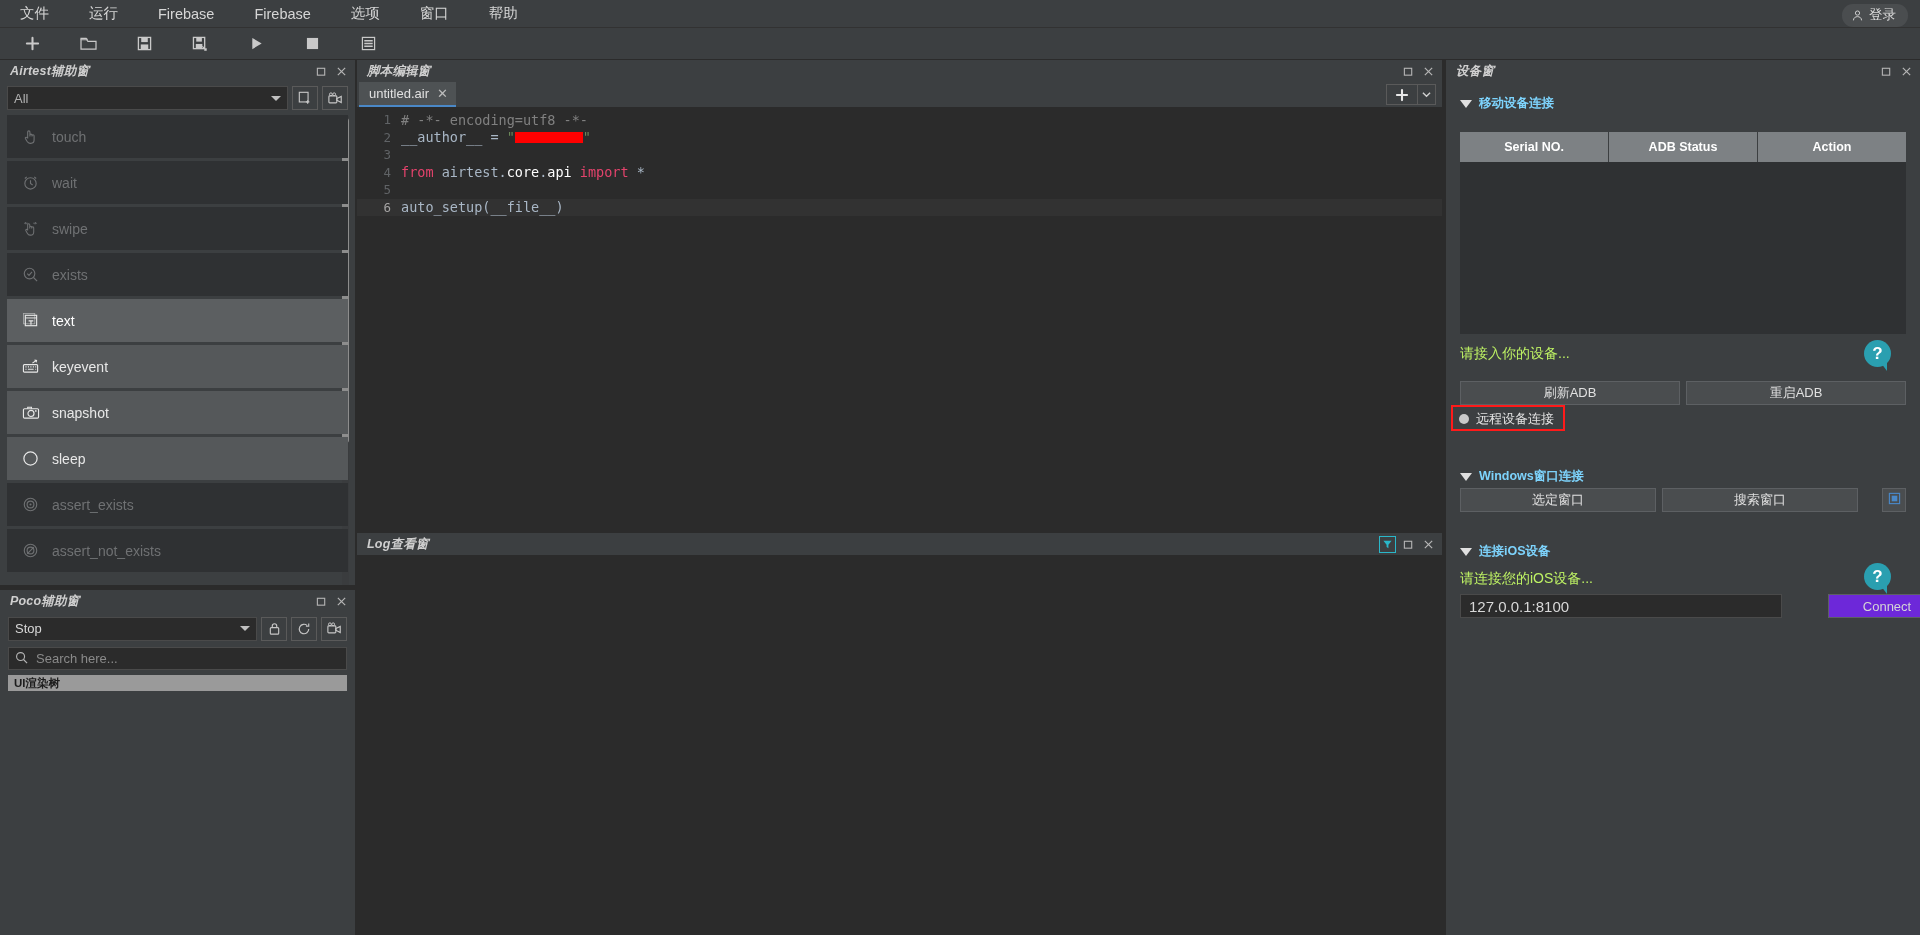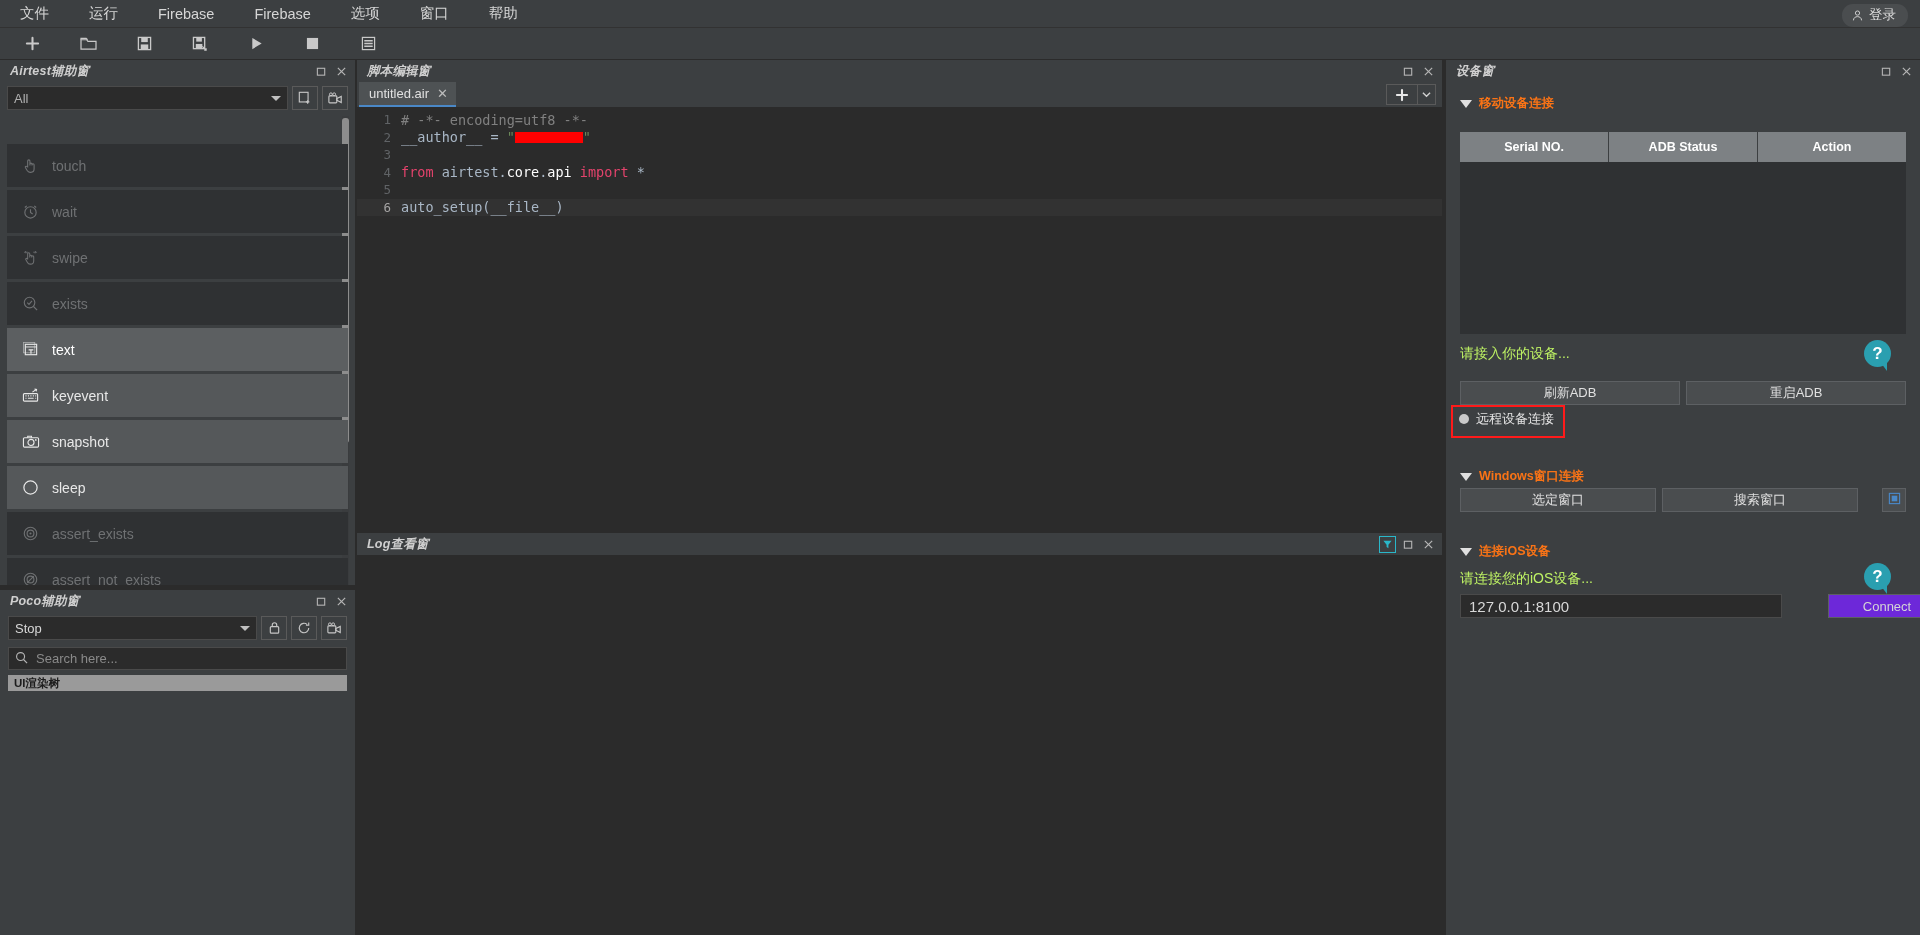--- a/index.html
+++ b/index.html
@@ -70,42 +70,41 @@
   .caret { width: 0; height: 0; border-left: 5px solid transparent; border-right: 5px solid transparent; border-top: 5px solid #c0c0c0; }
   .sq-btn {
     width: 26px; height: 24px; background: #3c3f41; border: 1px solid #5a5a5a;
     display: flex; align-items: center; justify-content: center;
   }
   .sq-btn svg { display: block; }
 
   .at-list {
     position: absolute; left: 7px; top: 55px; width: 341px; bottom: 0;
     overflow: hidden;
-    margin-top: 29px;
   }
   .act-item {
     height: 43px; margin-bottom: 3px; display: flex; align-items: center;
     padding-left: 14px; gap: 12px; font-size: 14px;
   }
   .act-item.dim { background: #2f3133; color: #6f7173; }
   .act-item.lit { background: #55585a; color: #e8e8e8; }
   .act-item.sel { background: #5c5f61; color: #ffffff; }
   .act-item .ai { width: 19px; height: 19px; display:flex; align-items:center; justify-content:center; }
   .act-item .ai svg { display:block; }
   .vscroll {
     position: absolute; right: 6px; top: 58px; width: 7px; height: 325px;
     background: #8d8d8d; border-radius: 3px;
   }
   .vtrack { position:absolute; right:6px; top:56px; width:7px; bottom:4px; background:#3a3c3e; }
 
   
   #poco-panel { left: 0; top: 590px; width: 355px; height: 345px; background: #3c3f41; }
   .poco-row {
     position: absolute; left: 8px; top: 27px; width: 339px; height: 23px;
-    display: flex; align-items: flex-end; gap: 4px;
+    display: flex; align-items: center; gap: 4px;
   }
   .poco-search {
     position: absolute; left: 8px; top: 57px; width: 339px; height: 23px;
     background: #2b2b2b; border: 1px solid #4a4a4a; display: flex; align-items: center;
     padding: 0 6px; gap: 8px; font-size: 13px; color: #8a8a8a;
   }
   .poco-tree-head {
     position: absolute; left: 8px; top: 85px; width: 339px; height: 16px;
     background: #9a9a9a; color: #1c1c1c; font-size: 11.5px; font-weight: bold;
     display: flex; align-items: center; padding-left: 6px;
@@ -153,21 +152,21 @@
 
   
   #log-panel { left: 357px; top: 533px; width: 1085px; height: 402px; background: #3c3f41; }
   .log-body { position:absolute; left:0; top:22px; right:0; bottom:0; background:#2b2b2b; }
   .filter-ic { width:17px; height:17px; border:1px solid #2ab7c9; display:flex; align-items:center; justify-content:center; margin-left:4px;}
 
   
   #device-panel { left: 1446px; top: 60px; width: 474px; height: 875px; background: #3c3f41; }
   .sect-title {
     display: flex; align-items: center; gap: 7px;
-    font-size: 12.5px; font-weight: bold; color: #f97316;
+    font-size: 12.5px; font-weight: bold; color: #7dd3fc;
   }
   .tri { width:0;height:0;border-left:6px solid transparent;border-right:6px solid transparent;border-top:8px solid #e0e0e0; }
   .dev-table { position:absolute; left:14px; top:72px; width:446px; height:30px; display:flex; }
   .dev-th {
     flex: 1; background: #7d8184; color: #fff; font-size: 12.5px; font-weight: bold;
     display: flex; align-items: center; justify-content: center; border-right: 1px solid #3c3f41;
   }
   .dev-th:last-child { border-right: none; }
   .dev-body { position:absolute; left:14px; top:102px; width:446px; height:172px; background:#2f3133; }
   .hint { position:absolute; font-size:14px; color:#bef264; }
@@ -179,21 +178,21 @@
   .qmark:after {
     content:""; position:absolute; bottom:-4px; right:4px;
     border-left:6px solid transparent; border-top:8px solid #2a9fb0;
   }
   .wbtn {
     background:#4a4d4f; border:1px solid #5d6063; color:#e0e0e0; font-size:13px;
     display:flex; align-items:center; justify-content:center; height:24px;
   }
   .radio-wrap {
     position:absolute; border:2px solid #ff1a1a; display:flex; align-items:center;
-    gap:7px; padding: 3px 9px 8px 6px;
+    gap:7px; padding: 3px 9px 1px 6px;
   }
   .radio-dot { width:10px; height:10px; border-radius:50%; background:#c9c9c9; }
   .ios-input {
     position:absolute; background:#2b2b2b; border:1px solid #4a4a4a; color:#d8d8d8;
     font-size:15px; display:flex; align-items:center; padding-left:8px; height:24px;
   }
   .connect-btn {
     position:absolute; background:#6d28d9; border:1px solid #5d6063; color:#d5d5d5;
     font-size:13px; display:flex; align-items:center; justify-content:center; height:24px;margin-left:40px;
   }

